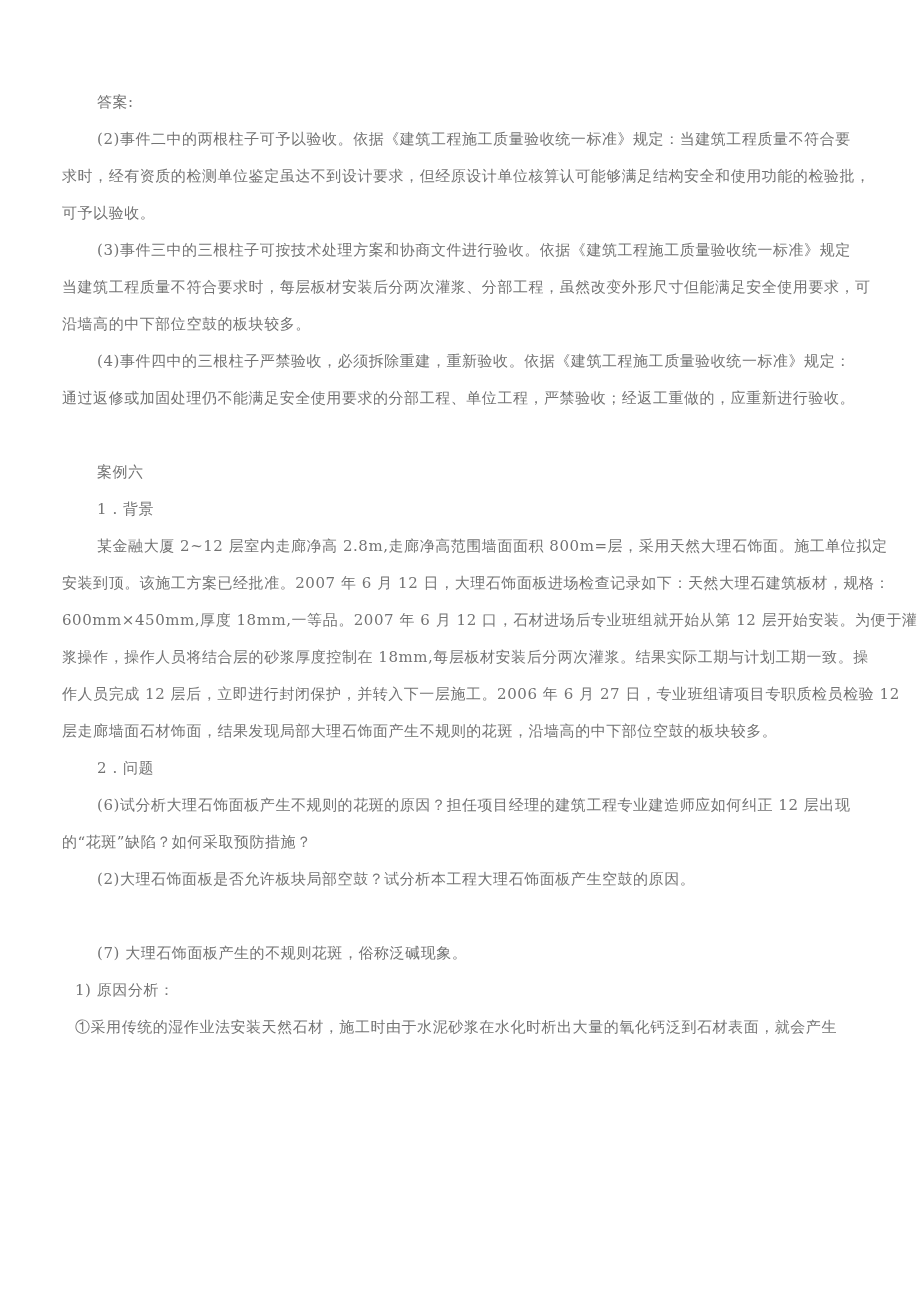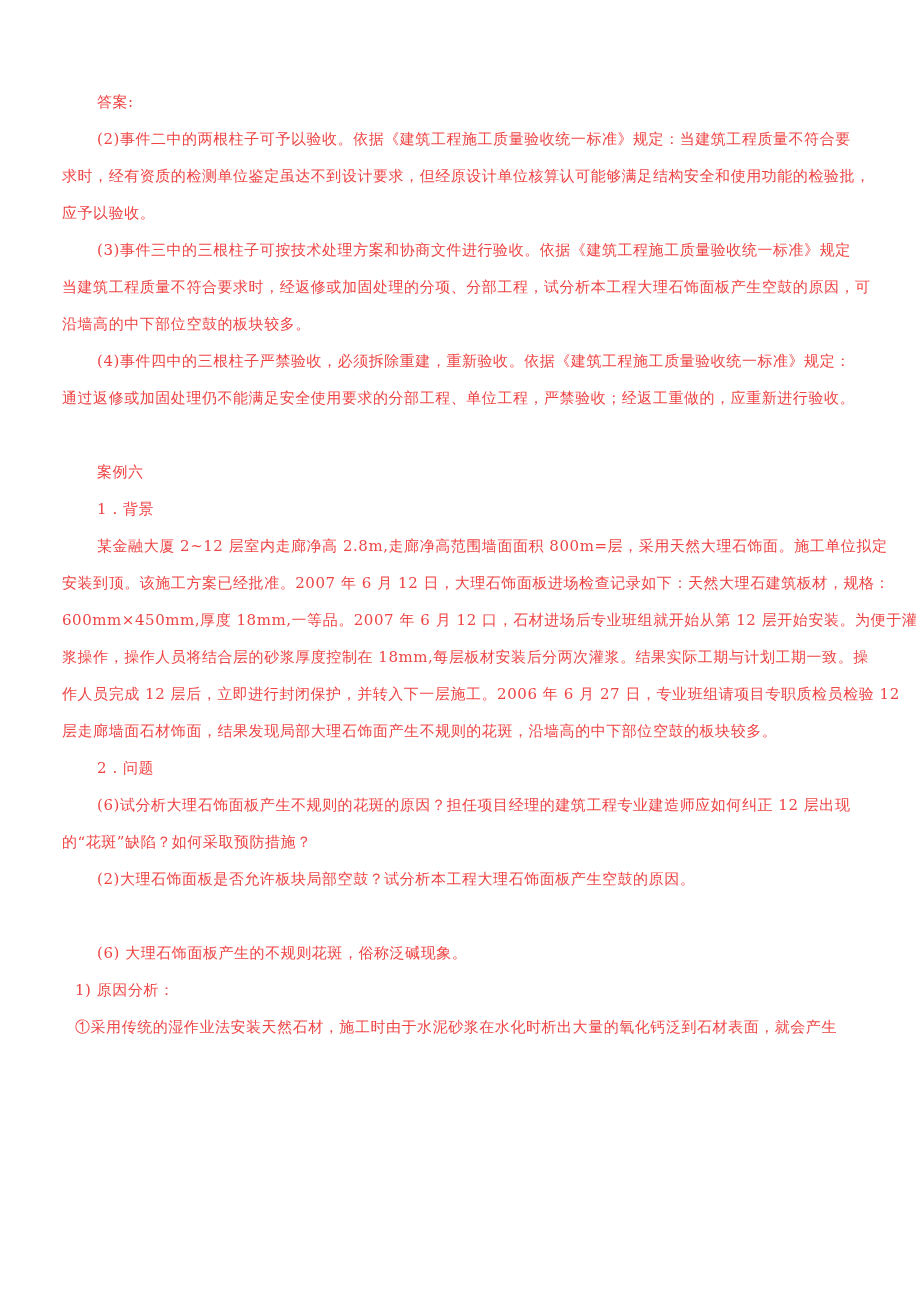--- a/index.html
+++ b/index.html
@@ -6,21 +6,21 @@
     margin: 0;
     padding: 0;
     background: #ffffff;
   }
   .page {
     position: relative;
     width: 920px;
     height: 1301px;
     box-sizing: border-box;
     background: #ffffff;
-    color: #ef4444;
+    color: #737373;
     padding: 84px 62px 0 62px;
     overflow: hidden;
     font-family: "DejaVu Serif", "Liberation Serif", serif;
     font-size: 15px;
     letter-spacing: 0.55px;
   }
   .para { margin: 0; }
   .line {
     line-height: 37px;
     height: 37px;
@@ -38,26 +38,26 @@
 <div class="page">
 
   <div class="para">
     <div class="line ind">答案:</div>
   </div>
 
 
   <div class="para">
     <div class="line ind">(2)事件二中的两根柱子可予以验收。依据《建筑工程施工质量验收统一标准》规定：当建筑工程质量不符合要</div>
     <div class="line">求时，经有资质的检测单位鉴定虽达不到设计要求，但经原设计单位核算认可能够满足结构安全和使用功能的检验批，</div>
-    <div class="line">应予以验收。</div>
+    <div class="line">可予以验收。</div>
   </div>
 
   <div class="para">
     <div class="line ind">(3)事件三中的三根柱子可按技术处理方案和协商文件进行验收。依据《建筑工程施工质量验收统一标准》规定</div>
-    <div class="line">当建筑工程质量不符合要求时，经返修或加固处理的分项、分部工程，试分析本工程大理石饰面板产生空鼓的原因，可</div>
+    <div class="line">当建筑工程质量不符合要求时，每层板材安装后分两次灌浆、分部工程，虽然改变外形尺寸但能满足安全使用要求，可</div>
     <div class="line">沿墙高的中下部位空鼓的板块较多。</div>
   </div>
 
   <div class="para">
     <div class="line ind">(4)事件四中的三根柱子严禁验收，必须拆除重建，重新验收。依据《建筑工程施工质量验收统一标准》规定：</div>
     <div class="line">通过返修或加固处理仍不能满足安全使用要求的分部工程、单位工程，严禁验收；经返工重做的，应重新进行验收。</div>
   </div>
 
   <div class="spacer"></div>
 
@@ -88,21 +88,21 @@
   </div>
 
   <div class="para">
     <div class="line ind">(2)大理石饰面板是否允许板块局部空鼓？试分析本工程大理石饰面板产生空鼓的原因。</div>
   </div>
 
   <div class="spacer"></div>
 
 
   <div class="para">
-    <div class="line ind">(6) 大理石饰面板产生的不规则花斑，俗称泛碱现象。</div>
+    <div class="line ind">(7) 大理石饰面板产生的不规则花斑，俗称泛碱现象。</div>
   </div>
 
   <div class="para">
     <div class="line ind-sm">1) 原因分析：</div>
   </div>
 
   <div class="para">
     <div class="line ind-sm">①采用传统的湿作业法安装天然石材，施工时由于水泥砂浆在水化时析出大量的氧化钙泛到石材表面，就会产生</div>
   </div>
 

